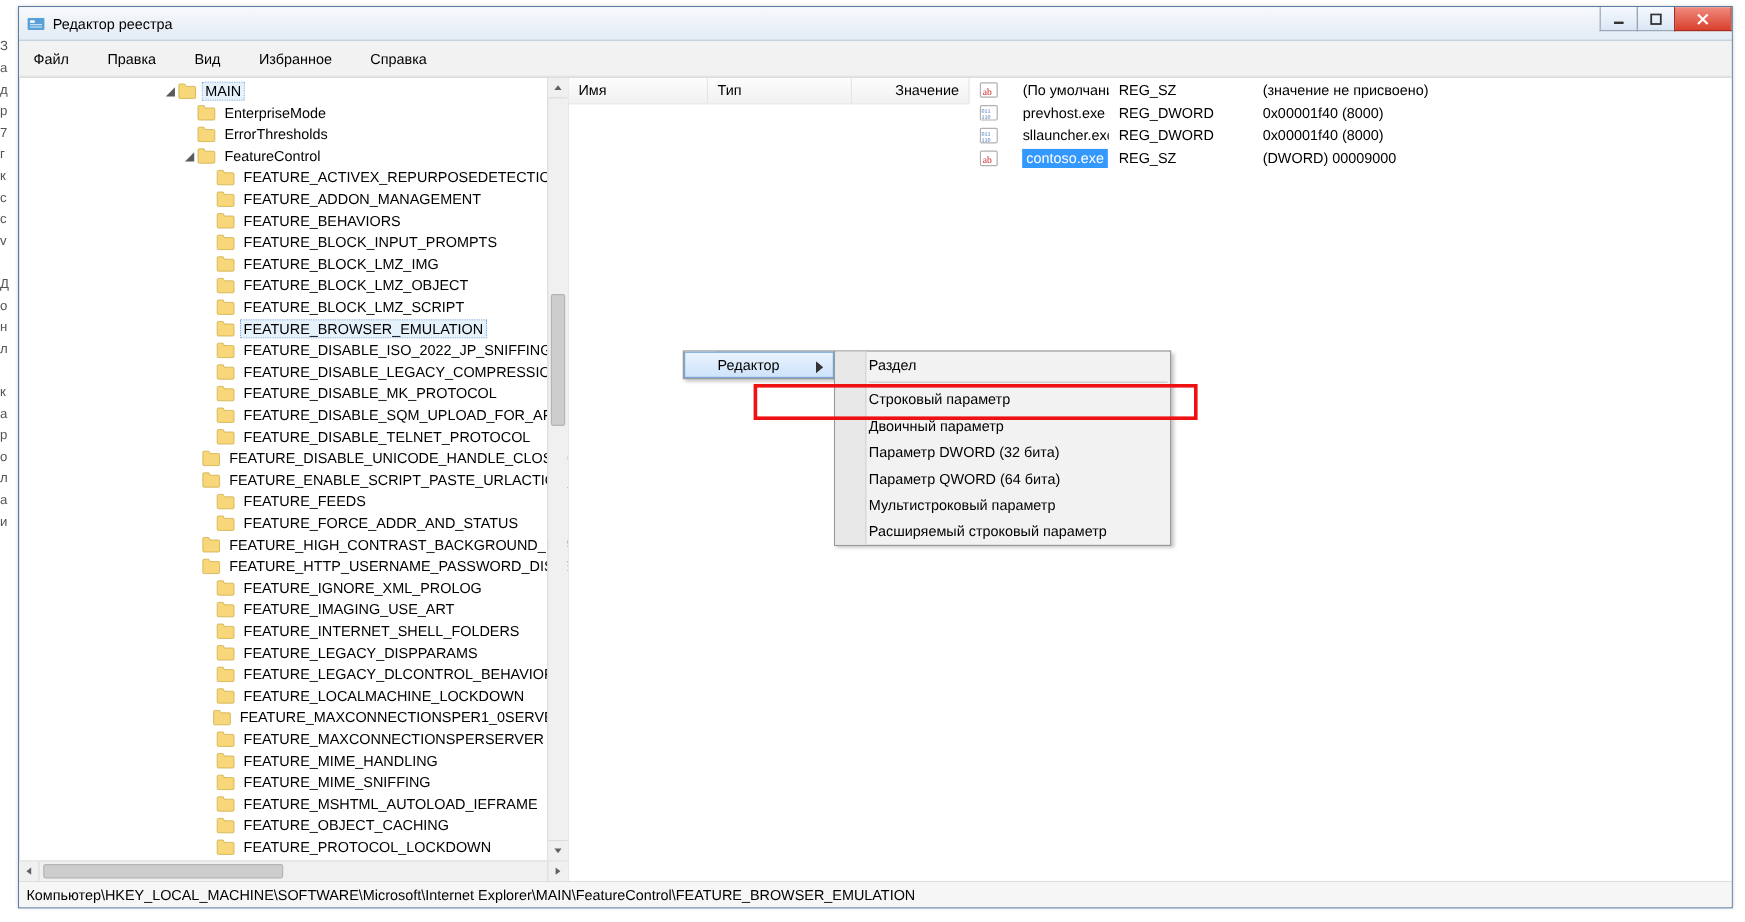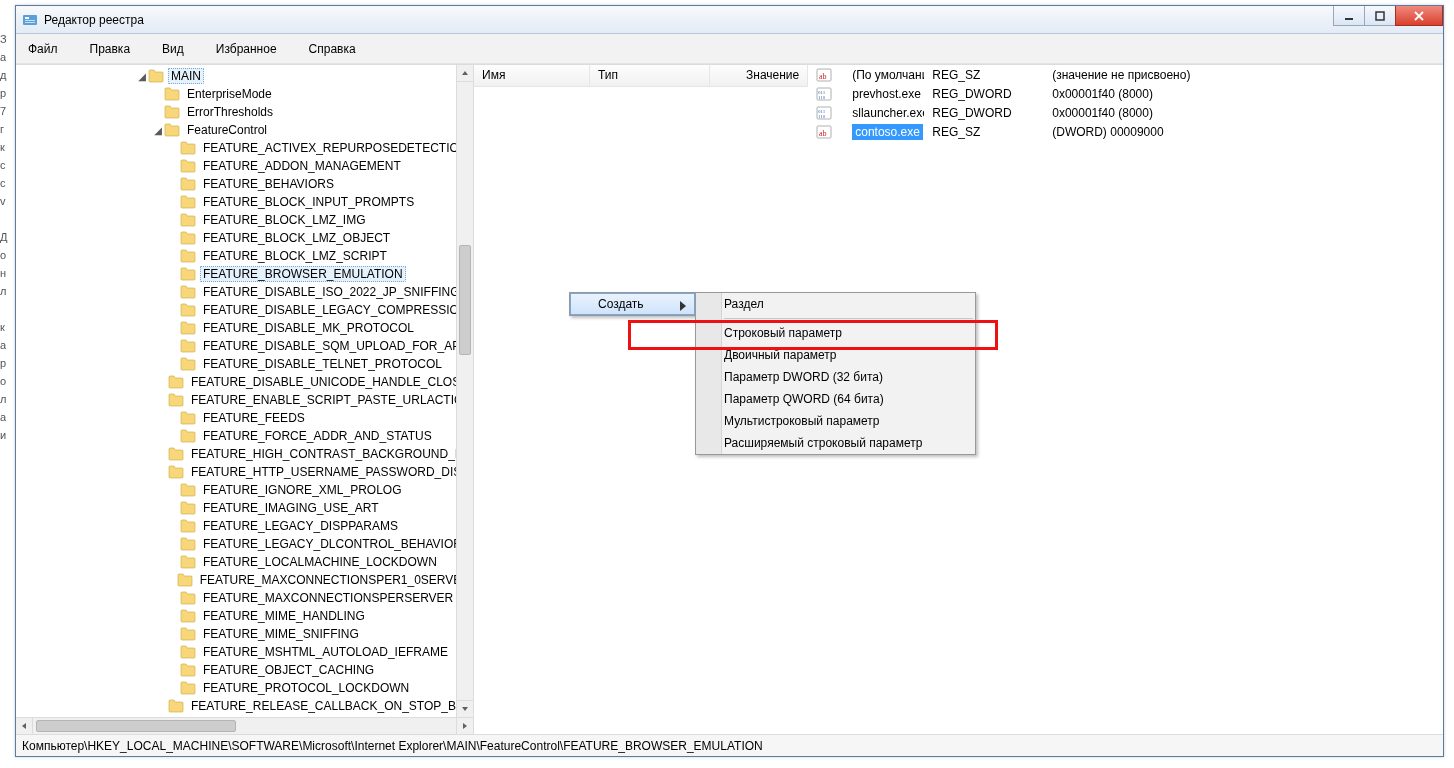--- a/index.html
+++ b/index.html
@@ -338,20 +338,29 @@
             </span>
       <span class="label">FEATURE_IMAGING_USE_ART</span>
     </div>
           <div class="tree-row indent2 ">
       <span class="expander"></span>
       <span class="folder">
               <svg width="16" height="14" viewBox="0 0 16 14">
                 <path d="M1 3 L1 12 Q1 13 2 13 L14 13 Q15 13 15 12 L15 4 Q15 3 14 3 L7 3 L6 1 L2 1 Q1 1 1 2 Z" fill="#f7d77a" stroke="#c9a83a" stroke-width="0.6"></path>
               </svg>
             </span>
+      <span class="label">FEATURE_INTERNET_SHELL_FOLDERS</span>
+    </div>
+          <div class="tree-row indent2 ">
+      <span class="expander"></span>
+      <span class="folder">
+              <svg width="16" height="14" viewBox="0 0 16 14">
+                <path d="M1 3 L1 12 Q1 13 2 13 L14 13 Q15 13 15 12 L15 4 Q15 3 14 3 L7 3 L6 1 L2 1 Q1 1 1 2 Z" fill="#f7d77a" stroke="#c9a83a" stroke-width="0.6"></path>
+              </svg>
+            </span>
       <span class="label">FEATURE_LEGACY_DISPPARAMS</span>
     </div>
           <div class="tree-row indent2 ">
       <span class="expander"></span>
       <span class="folder">
               <svg width="16" height="14" viewBox="0 0 16 14">
                 <path d="M1 3 L1 12 Q1 13 2 13 L14 13 Q15 13 15 12 L15 4 Q15 3 14 3 L7 3 L6 1 L2 1 Q1 1 1 2 Z" fill="#f7d77a" stroke="#c9a83a" stroke-width="0.6"></path>
               </svg>
             </span>
       <span class="label">FEATURE_LEGACY_DLCONTROL_BEHAVIORS</span>
@@ -526,21 +535,21 @@
             </div>
       <div class="cell cell-type">REG_SZ</div>
       <div class="cell cell-value">(DWORD) 00009000</div>
     </div>
         </div>
     </div>
 
     <div class="ctx ctx1">
       <div class="gutter"></div>
       <div class="row hover">
-        <span>Создать</span>
+        <span>Редактор</span>
         <span class="arrow-r"><svg width="6" height="10">
               <path d="M0 0 L6 5 L0 10 Z" fill="#333"></path>
             </svg></span>
       </div>
     </div>
 
     <div class="ctx ctx2" id="ctx2">
         <div class="gutter"></div>
         <div class="row">Раздел</div>
         <div class="sep"></div>

